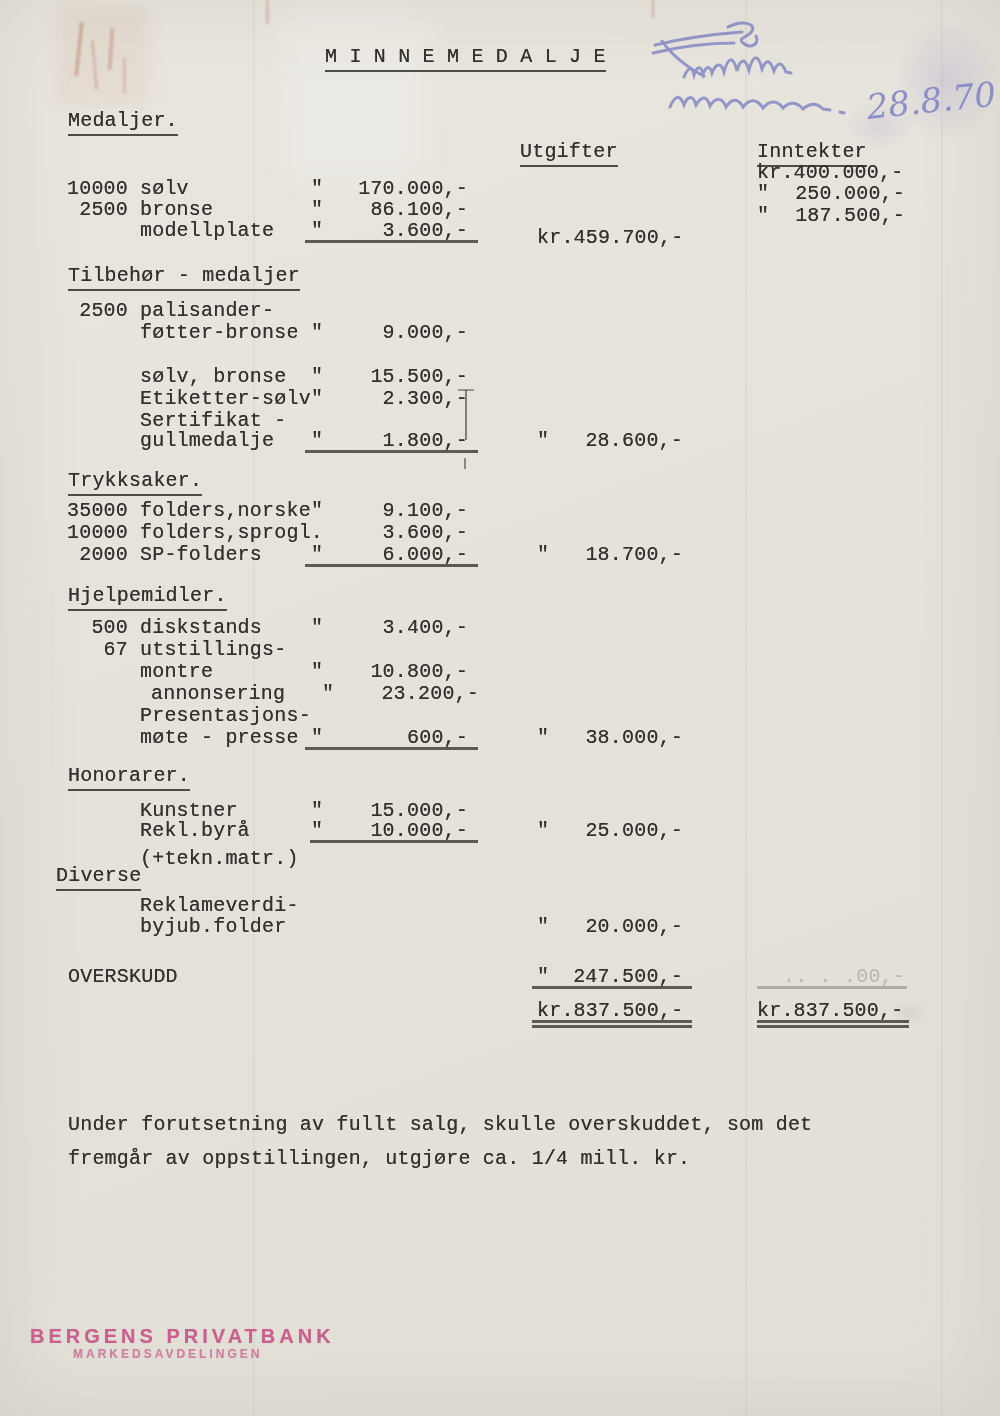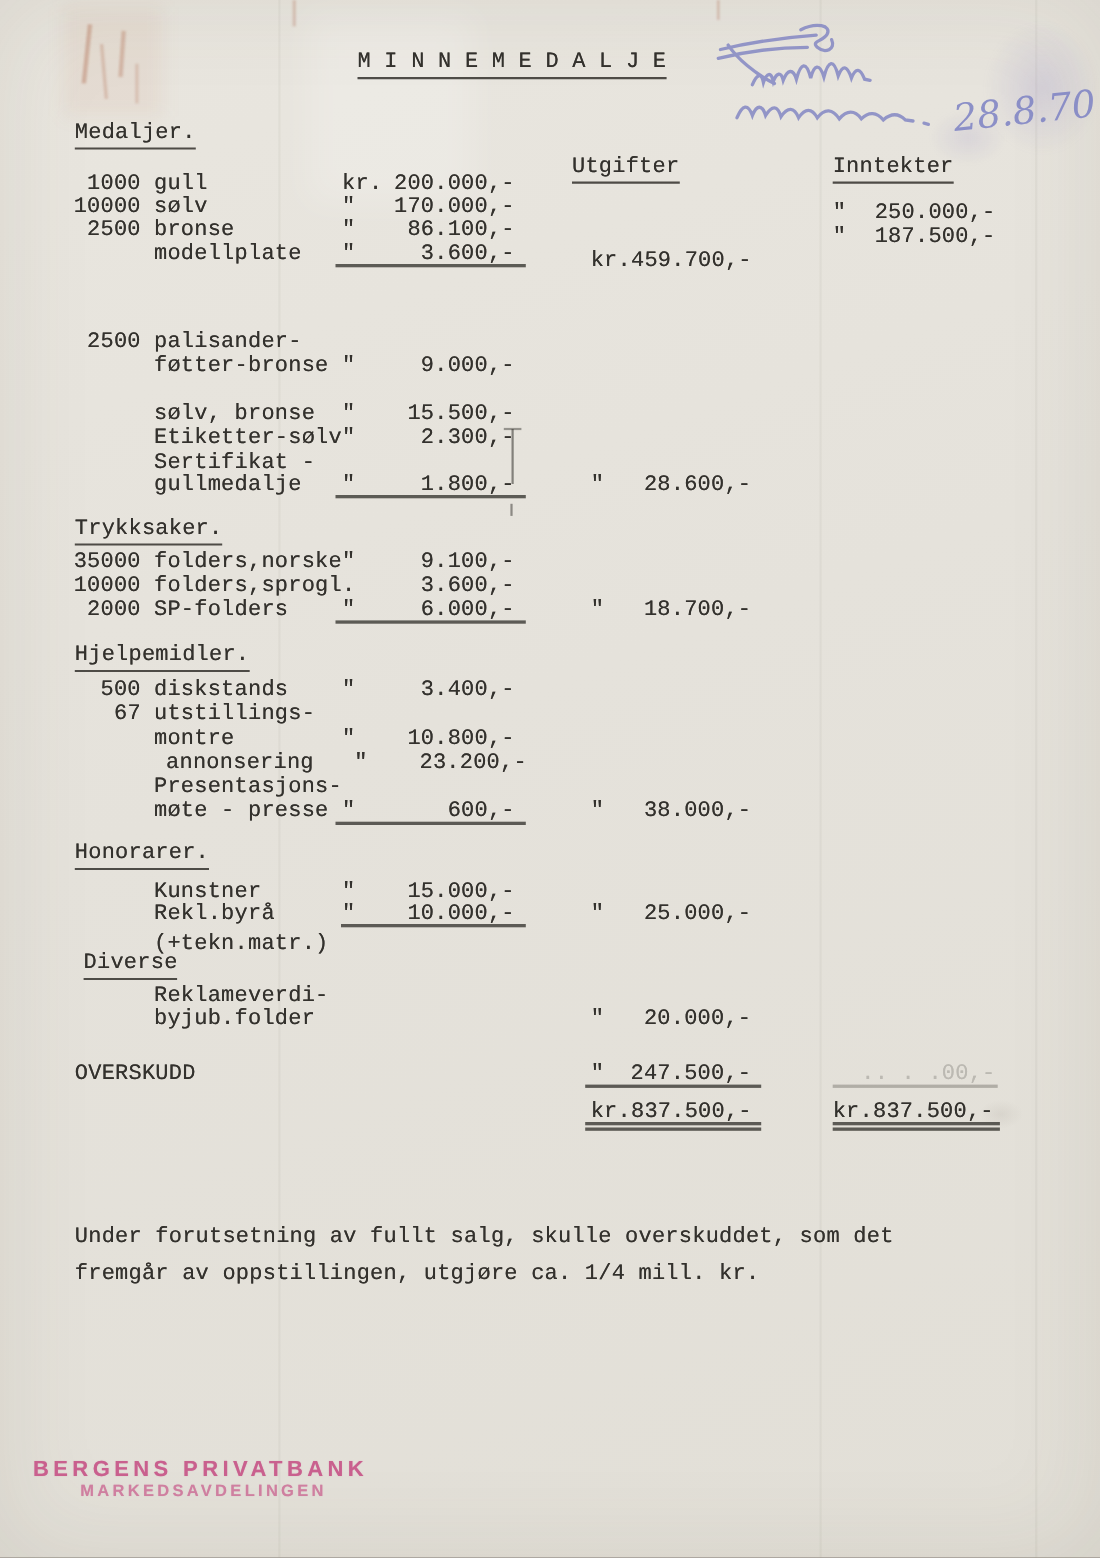--- a/index.html
+++ b/index.html
@@ -64,55 +64,53 @@
         <path d="M200 97 l4 1"></path>
       </g>
       <text class="date-note" x="228" y="104" font-size="34" transform="rotate(-6 228 104)">28.8.70</text>
     </svg>
   </div>
 
   <span class="t hd" style="left:68px;top:110px;">Medaljer.</span>
   <span class="t hd" style="left:520px;top:141px;">Utgifter</span>
   <span class="t hd" style="left:757px;top:141px;">Inntekter</span>
 
-  <div class="row" style="top:157px;">
-    <span class="t qty">1000</span>
-    <span class="t desc">gull</span>
-    <span class="t unit">kr.</span>
-    <span class="t amt">200.000,-</span>
-  </div>
   <div class="row" style="top:178px;">
     <span class="t qty">10000</span>
     <span class="t desc">sølv</span>
     <span class="t unit">"</span>
     <span class="t amt">170.000,-</span>
   </div>
   <div class="row" style="top:199px;">
     <span class="t qty">2500</span>
     <span class="t desc">bronse</span>
     <span class="t unit">"</span>
     <span class="t amt">86.100,-</span>
   </div>
   <div class="row" style="top:220px;">
     <span class="t desc">modellplate</span>
     <span class="t unit">"</span>
     <span class="t amt">3.600,-</span>
   </div>
   <div class="rule" style="left:305px;top:240px;width:173px;"></div>
 
+  <div class="row" style="top:162px;">
+    <span class="t itext">kr.400.000,-</span>
+  </div>
   <div class="row" style="top:183px;">
     <span class="t iunit">"</span>
     <span class="t iamt">250.000,-</span>
   </div>
   <div class="row" style="top:205px;">
     <span class="t iunit">"</span>
     <span class="t iamt">187.500,-</span>
   </div>
   <span class="t stotal" style="top:227px;">kr.459.700,-</span>
 
+  <span class="t hd" style="left:68px;top:265px;">Tilbehør - medaljer</span>
   <div class="row" style="top:300px;">
     <span class="t qty">2500</span>
     <span class="t desc">palisander-</span>
   </div>
   <div class="row" style="top:322px;padding-left:12px;">
     <span class="t desc">føtter-bronse</span>
     <span class="t unit">"</span>
     <span class="t amt">9.000,-</span>
   </div>
   <div class="row" style="top:366px;">
@@ -207,21 +205,21 @@
     <span class="t unit">"</span>
     <span class="t amt">10.000,-</span>
     <span class="t sunit">"</span>
     <span class="t samt">25.000,-</span>
   </div>
   <div class="rule" style="left:310px;top:840px;width:168px;"></div>
   <div class="row" style="top:848px;">
     <span class="t desc">(+tekn.matr.)</span>
   </div>
 
-  <span class="t hd" style="left:76px;top:865px;">Diverse</span>
+  <span class="t hd" style="left:56px;top:865px;">Diverse</span>
   <div class="row" style="top:895px;">
     <span class="t desc">Reklameverdi-</span>
   </div>
   <div class="row" style="top:916px;">
     <span class="t desc">byjub.folder</span>
     <span class="t sunit">"</span>
     <span class="t samt">20.000,-</span>
   </div>
 
   <div class="row" style="top:966px;">
@@ -239,15 +237,15 @@
   </div>
   <div class="rule" style="left:532px;top:1020px;width:160px;"></div>
   <div class="rule" style="left:532px;top:1025px;width:160px;"></div>
   <div class="rule" style="left:757px;top:1020px;width:152px;"></div>
   <div class="rule" style="left:757px;top:1025px;width:152px;"></div>
 
   <span class="t" style="left:68px;top:1114px;">Under forutsetning av fullt salg, skulle overskuddet, som det</span>
   <span class="t" style="left:68px;top:1148px;">fremgår av oppstillingen, utgjøre ca. 1/4 mill. kr.</span>
 
   <span class="stamp" style="left:30px;top:1325px;font-size:20px;letter-spacing:4px;">BERGENS PRIVATBANK</span>
-  <span class="stamp" style="left:73px;top:1347px;font-size:15px;letter-spacing:3px;opacity:.75;">MARKEDSAVDELINGEN</span>
+  <span class="stamp" style="left:73px;top:1347px;font-size:12px;letter-spacing:3px;opacity:.75;">MARKEDSAVDELINGEN</span>
 
 </div>
 
 </body></html>

